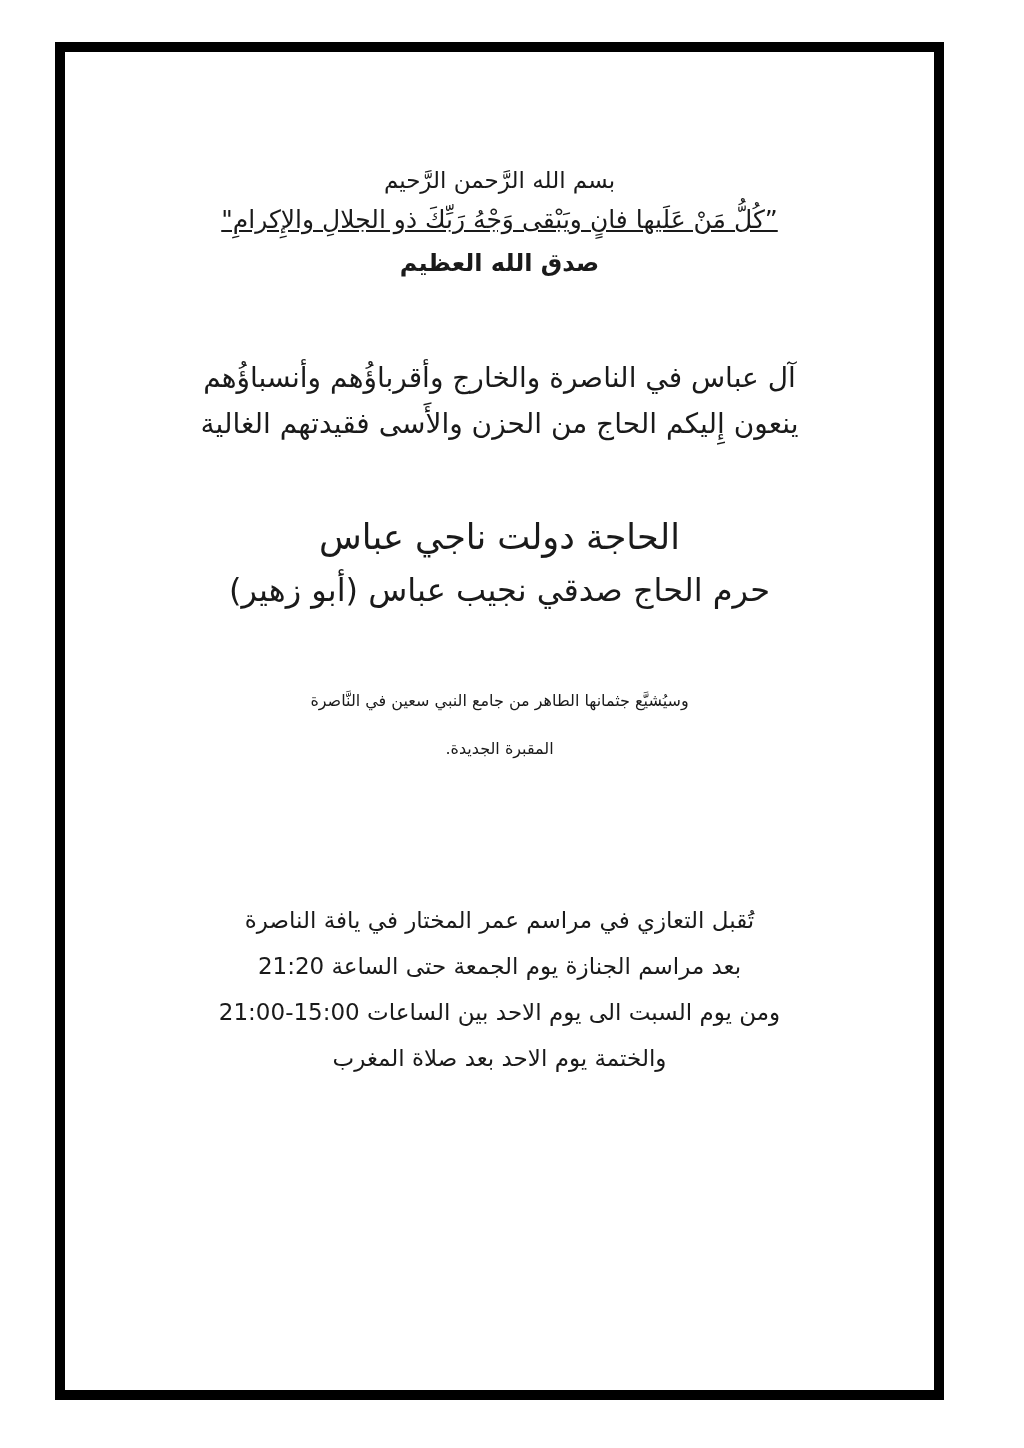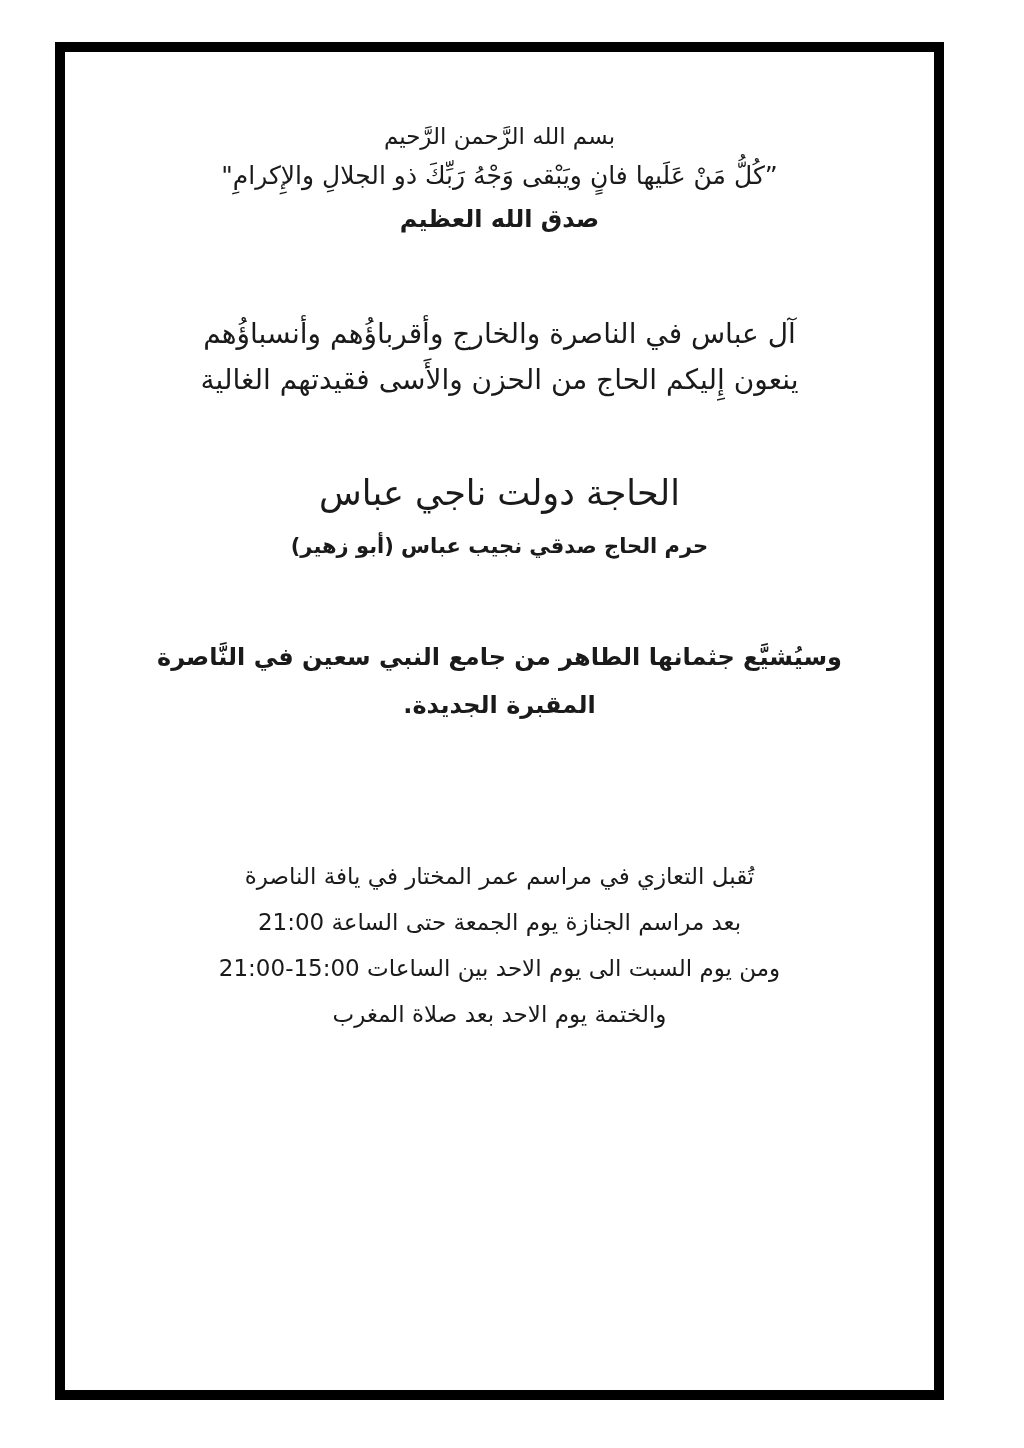--- a/index.html
+++ b/index.html
@@ -59,54 +59,56 @@
     direction: rtl;
     unicode-bidi: isolate;
     white-space: nowrap;
   }
 
   
   .basmala {
     font-size: 23px;
     line-height: 38px;
     font-weight: 400;
+    margin-top: 44px;
   }
   .verse {
     font-size: 25px;
     line-height: 42px;
     font-weight: 400;
+    text-decoration: underline;
   }
   .tasdeeq {
     font-size: 24px;
     line-height: 44px;
     font-weight: 700;
   }
 
   .announce {
     font-size: 28px;
     line-height: 46px;
     font-weight: 400;
   }
 
   .deceased-name {
     font-size: 35px;
     line-height: 56px;
     font-weight: 400;
     letter-spacing: 0.2px;
   }
   .deceased-relation {
-    font-size: 21px;
+    font-size: 32px;
     line-height: 50px;
-    font-weight: 700;
+    font-weight: 400;
   }
 
   .procession {
-    font-size: 24px;
+    font-size: 16px;
     line-height: 48px;
-    font-weight: 700;
+    font-weight: 400;
   }
 
   .condolence-bold {
     font-size: 22px;
     line-height: 42px;
     font-weight: 700;
   }
 
   .reception {
     font-size: 23px;
@@ -152,19 +154,19 @@
       <span class="line procession">المقبرة الجديدة.</span>
     </div>
 
     <div class="gap-lg"></div>
 
 
     <div class="gap-lg"></div>
 
     <div class="block">
       <span class="line reception">تُقبل التعازي في مراسم عمر المختار في يافة الناصرة</span>
-      <span class="line reception">بعد مراسم الجنازة يوم الجمعة حتى الساعة 21:00</span>
+      <span class="line reception">بعد مراسم الجنازة يوم الجمعة حتى الساعة 21:20</span>
       <span class="line reception">ومن يوم السبت الى يوم الاحد بين الساعات 15:00-21:00</span>
       <span class="line reception">والختمة يوم الاحد بعد صلاة المغرب</span>
     </div>
 
   </div>
 </div>
 
 </body></html>

